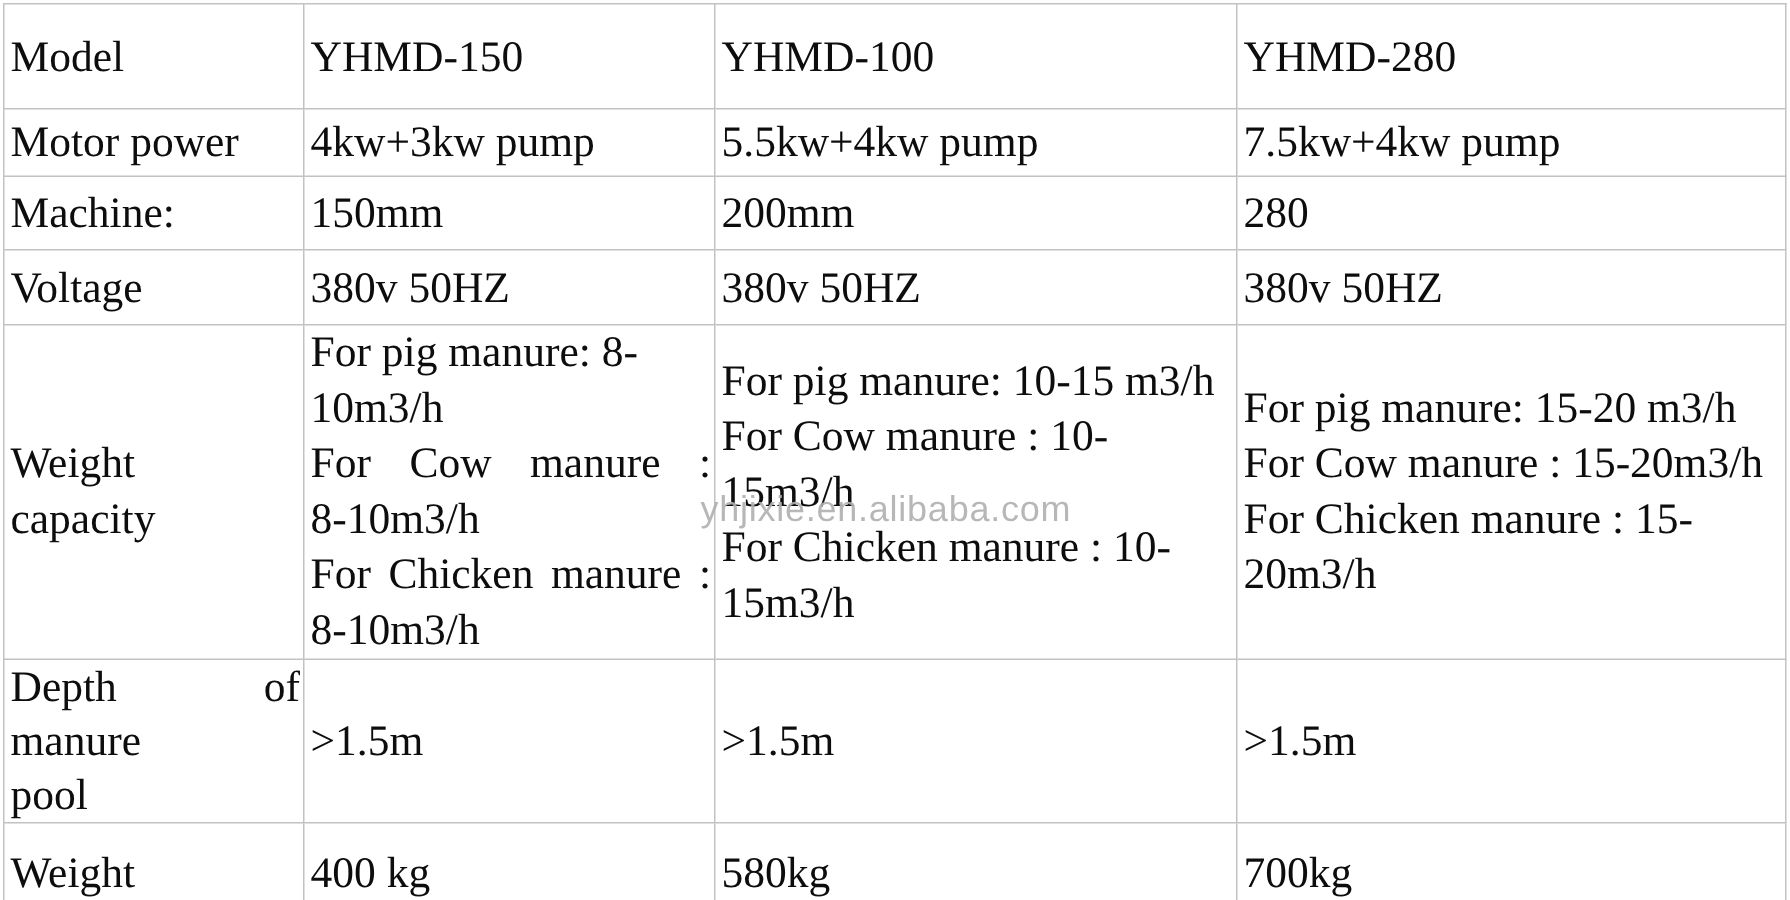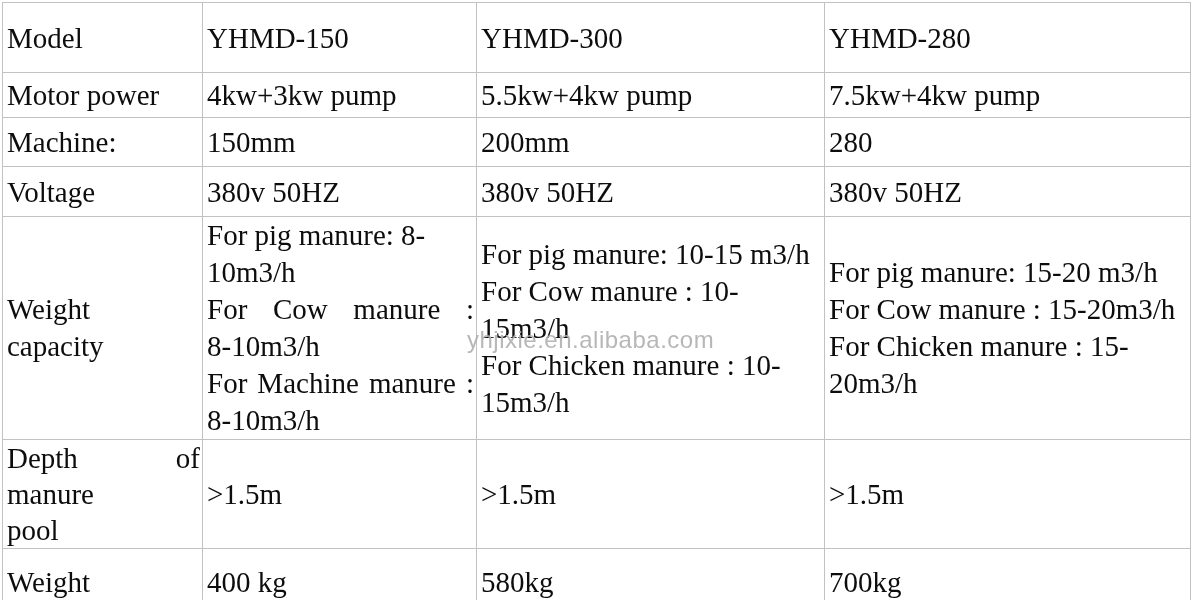--- a/index.html
+++ b/index.html
@@ -74,21 +74,21 @@
   </colgroup>
   <tbody>
     <tr class="r0">
       <td>
           <div class="line">Model</div>
         </td>
       <td>
           <div class="line">YHMD-150</div>
         </td>
       <td>
-          <div class="line">YHMD-300</div>
+          <div class="line">YHMD-100</div>
         </td>
       <td>
           <div class="line">YHMD-280</div>
         </td>
     </tr>
     <tr class="r1">
       <td>
           <div class="line">Motor power</div>
         </td>
       <td>
@@ -131,21 +131,21 @@
     </tr>
     <tr class="r4">
       <td class="lh37">
         <div class="line">Weight</div>
         <div class="line">capacity</div>
       </td>
       <td class="lh37">
         <div class="line">For pig manure: 8-10m3/h</div>
         <div class="line just">For Cow manure :</div>
         <div class="line">8-10m3/h</div>
-        <div class="line just">For Machine manure :</div>
+        <div class="line just">For Chicken manure :</div>
         <div class="line">8-10m3/h</div>
       </td>
       <td class="lh37">
         <div class="line">For pig manure: 10-15 m3/h</div>
         <div class="line">For Cow manure : 10-15m3/h</div>
         <div class="line">For Chicken manure : 10-15m3/h</div>
       </td>
       <td class="lh37">
         <div class="line">For pig manure: 15-20 m3/h</div>
         <div class="line">For Cow manure : 15-20m3/h</div>

